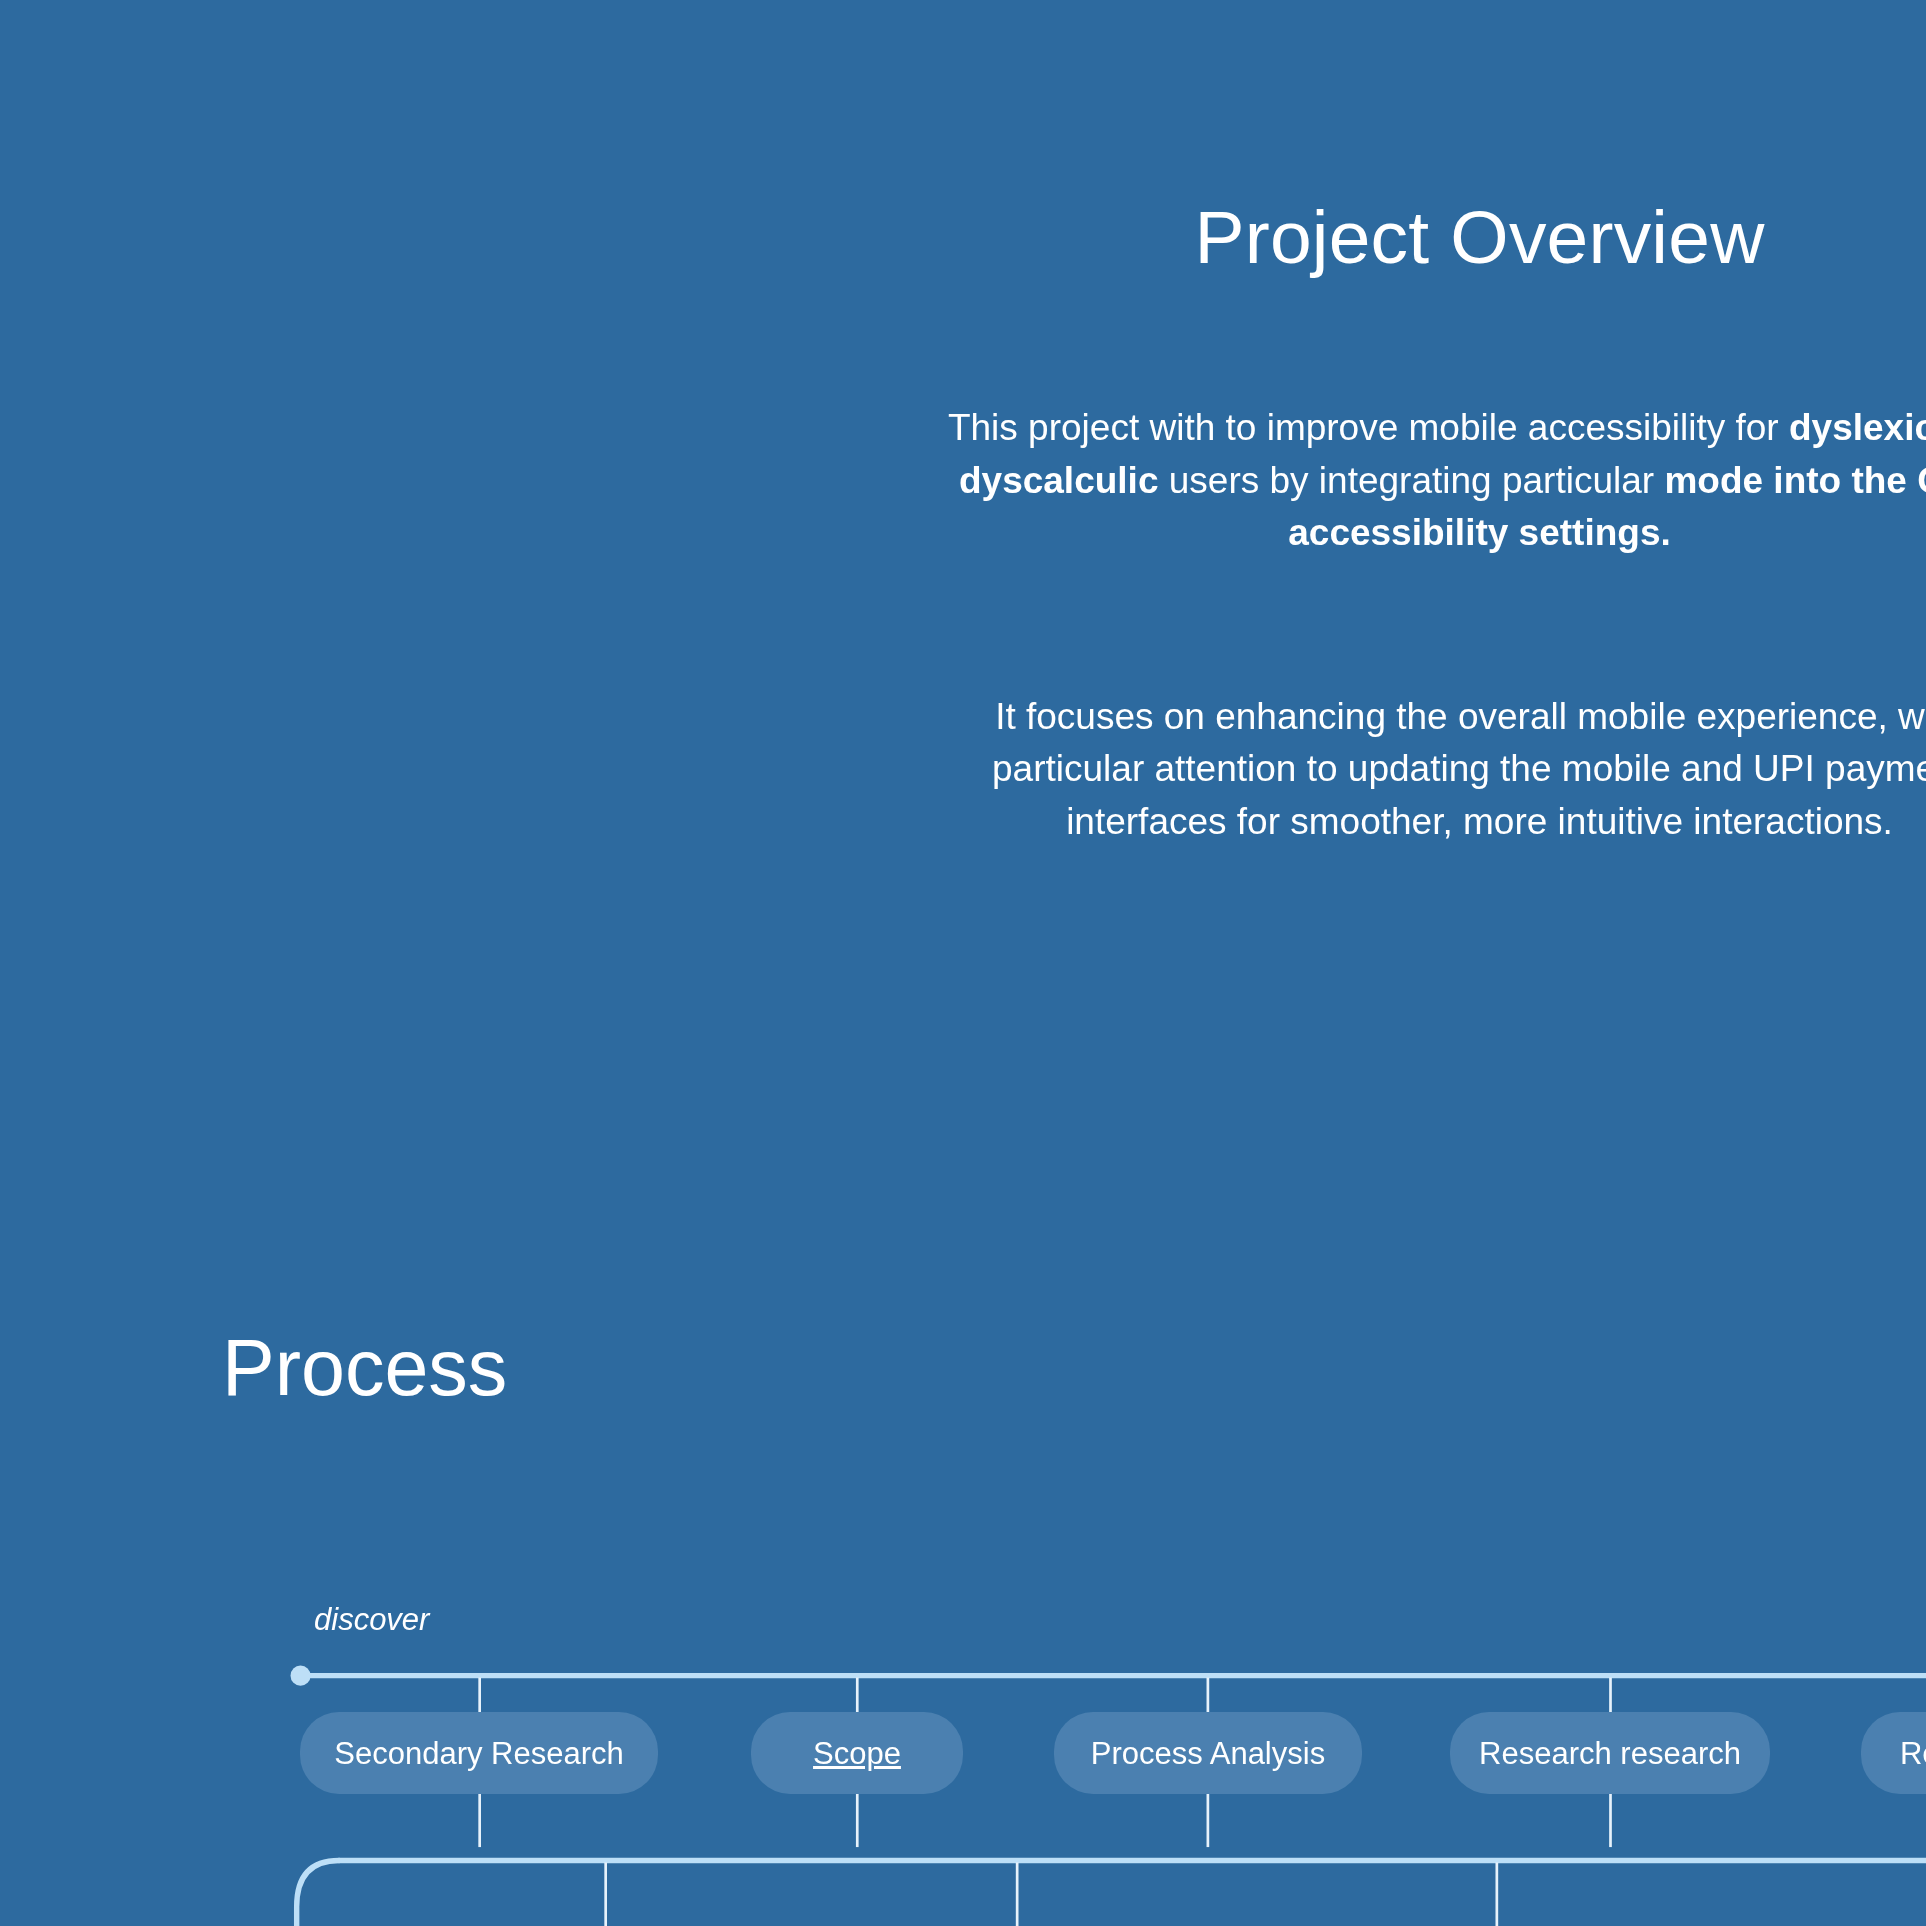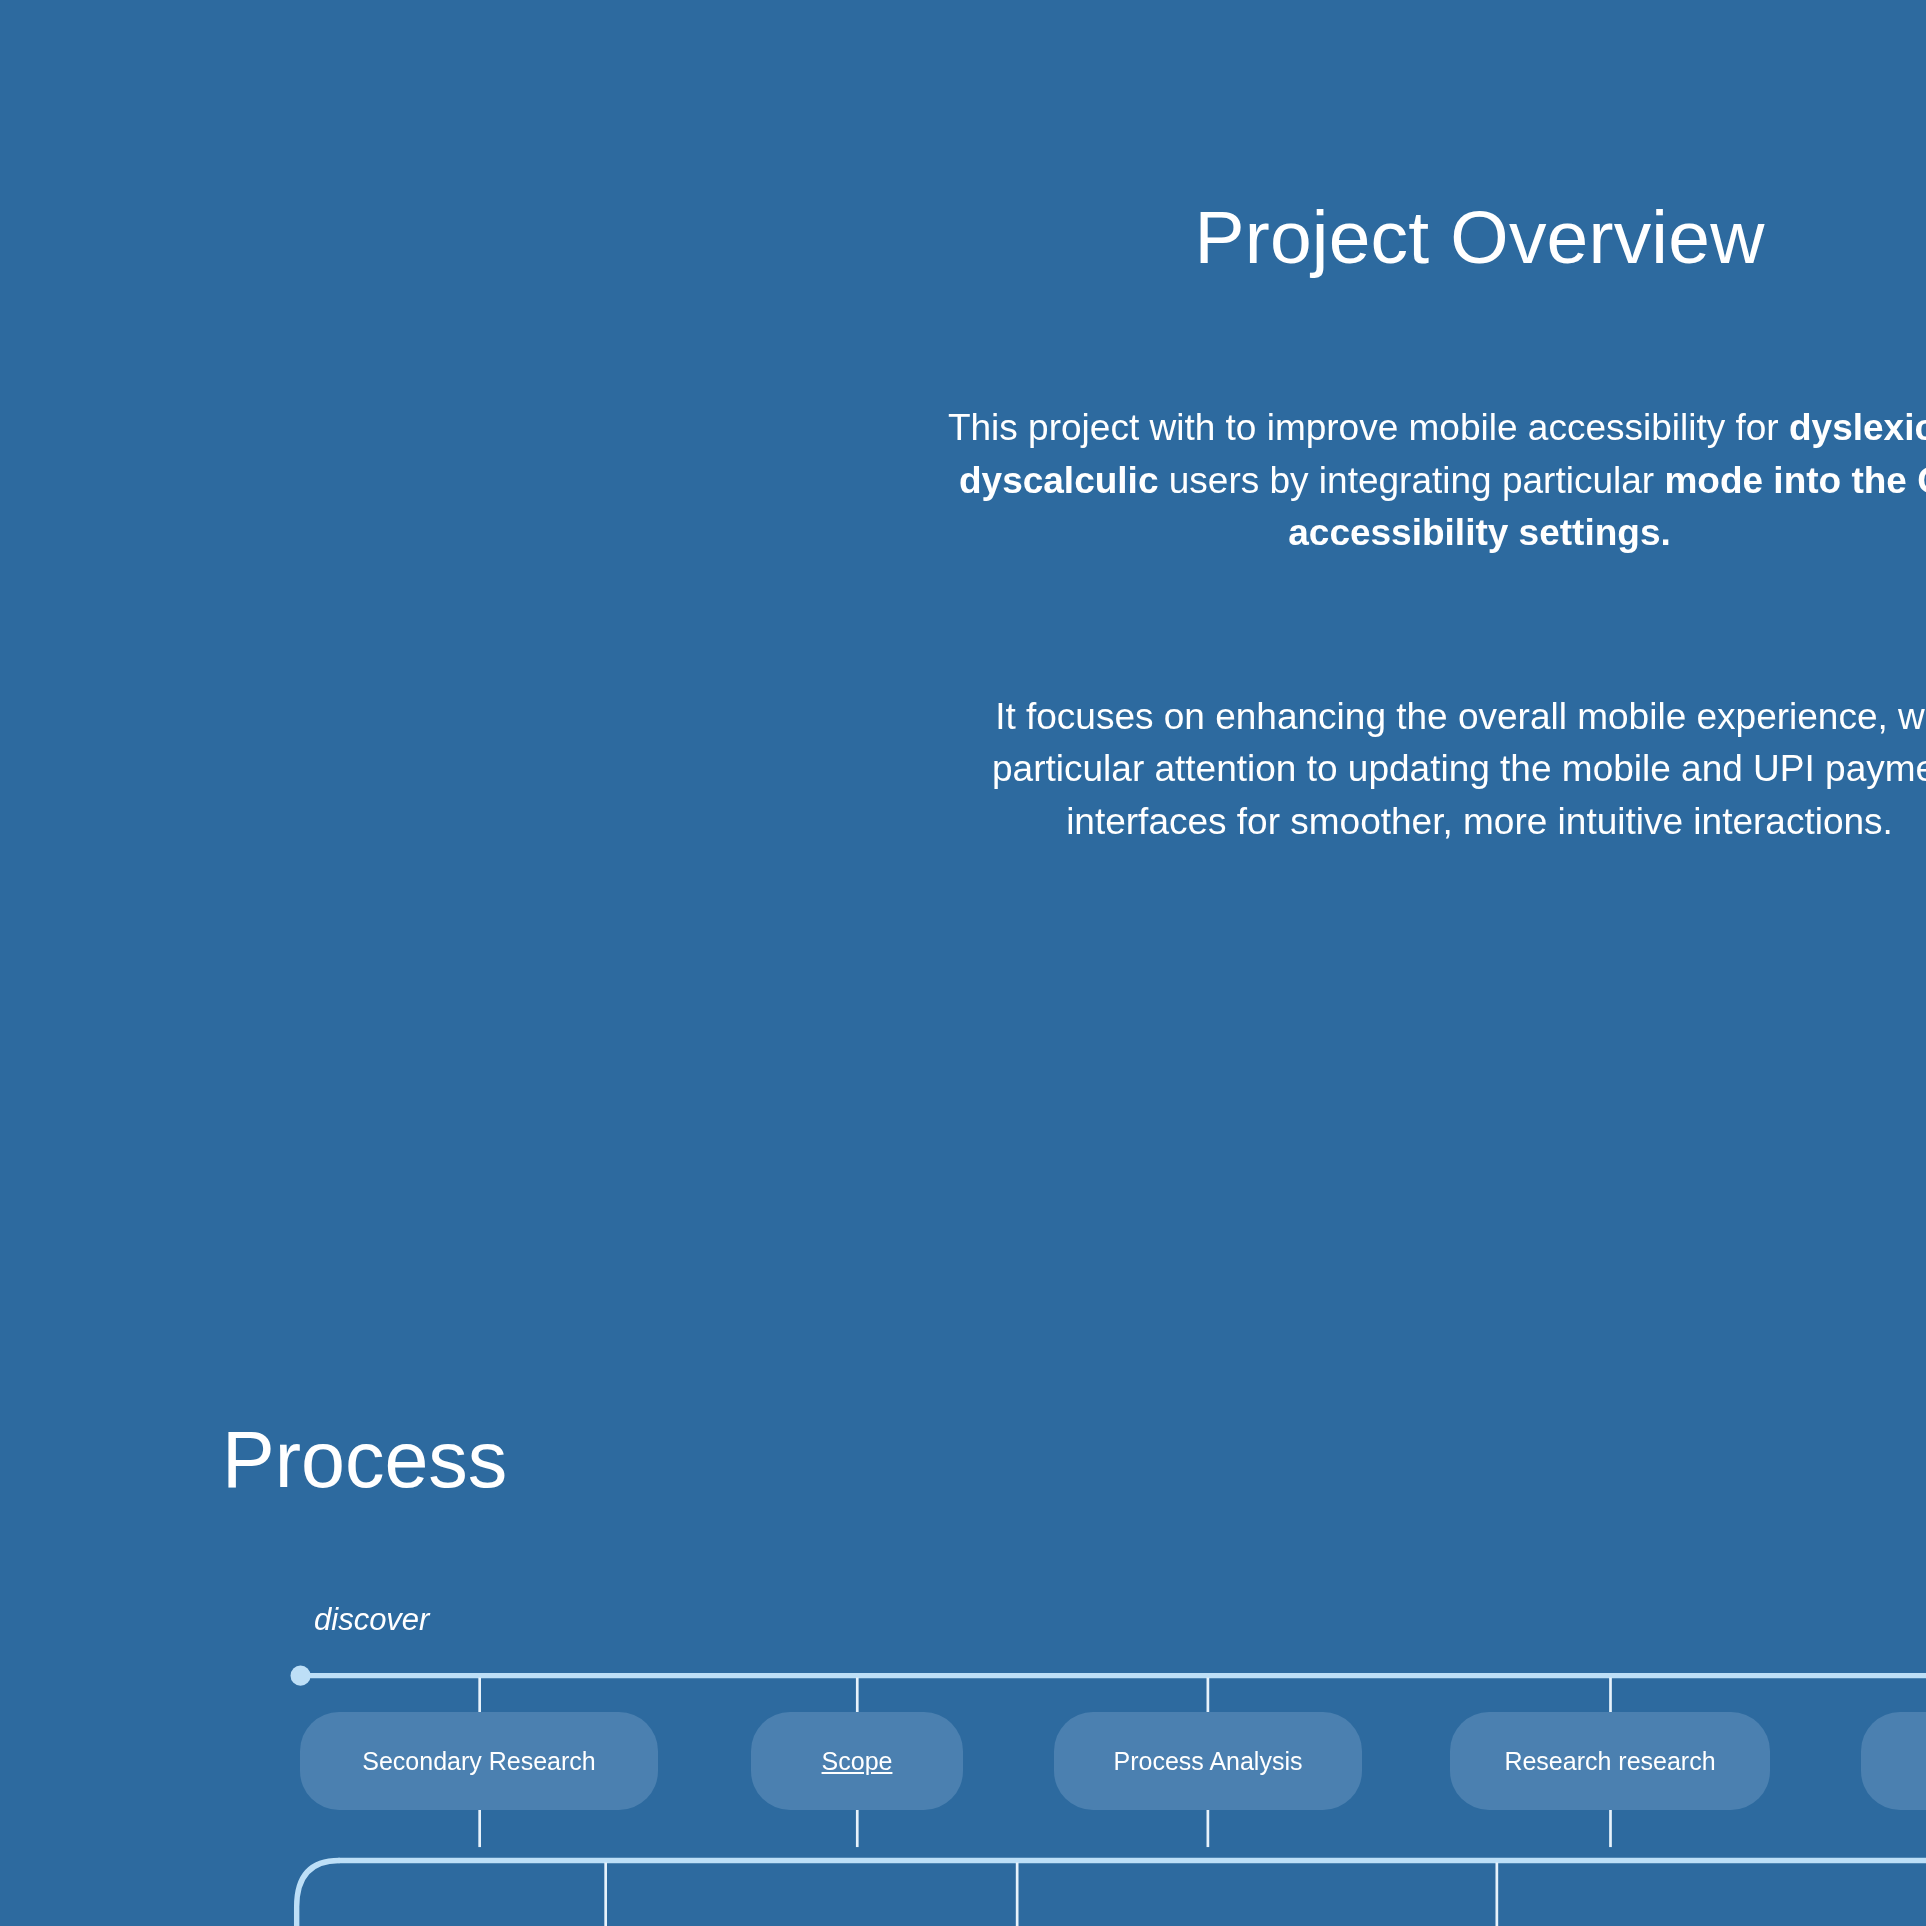--- a/index.html
+++ b/index.html
@@ -46,21 +46,21 @@
     font-weight: 400;
   }
   .para.p1 { margin-top: 127px; }
   .para.p2 { margin-top: 131px; }
   .para b { font-weight: 700; }
 
   
   .process-title {
     position: absolute;
     left: 222px;
-    top: 1420px;
+    top: 1328px;
     margin: 0;
     font-size: 79px;
     font-weight: 400;
     line-height: 1;
     color: #ffffff;
   }
 
   
   #track-svg {
     position: absolute;
@@ -81,25 +81,25 @@
     white-space: nowrap;
     line-height: 1;
   }
 
   
   .chip {
     position: absolute;
     display: flex;
     align-items: center;
     justify-content: center;
-    height: 98px;
+    height: 82px;
     border-radius: 39px;
     background: #4b80b0;
     color: #ffffff;
-    font-size: 25px;
+    font-size: 31px;
     font-weight: 400;
     line-height: 1;
     white-space: nowrap;
     box-sizing: border-box;
     padding: 0 21px;
   }
 </style>
 </head>
 <body>
 

